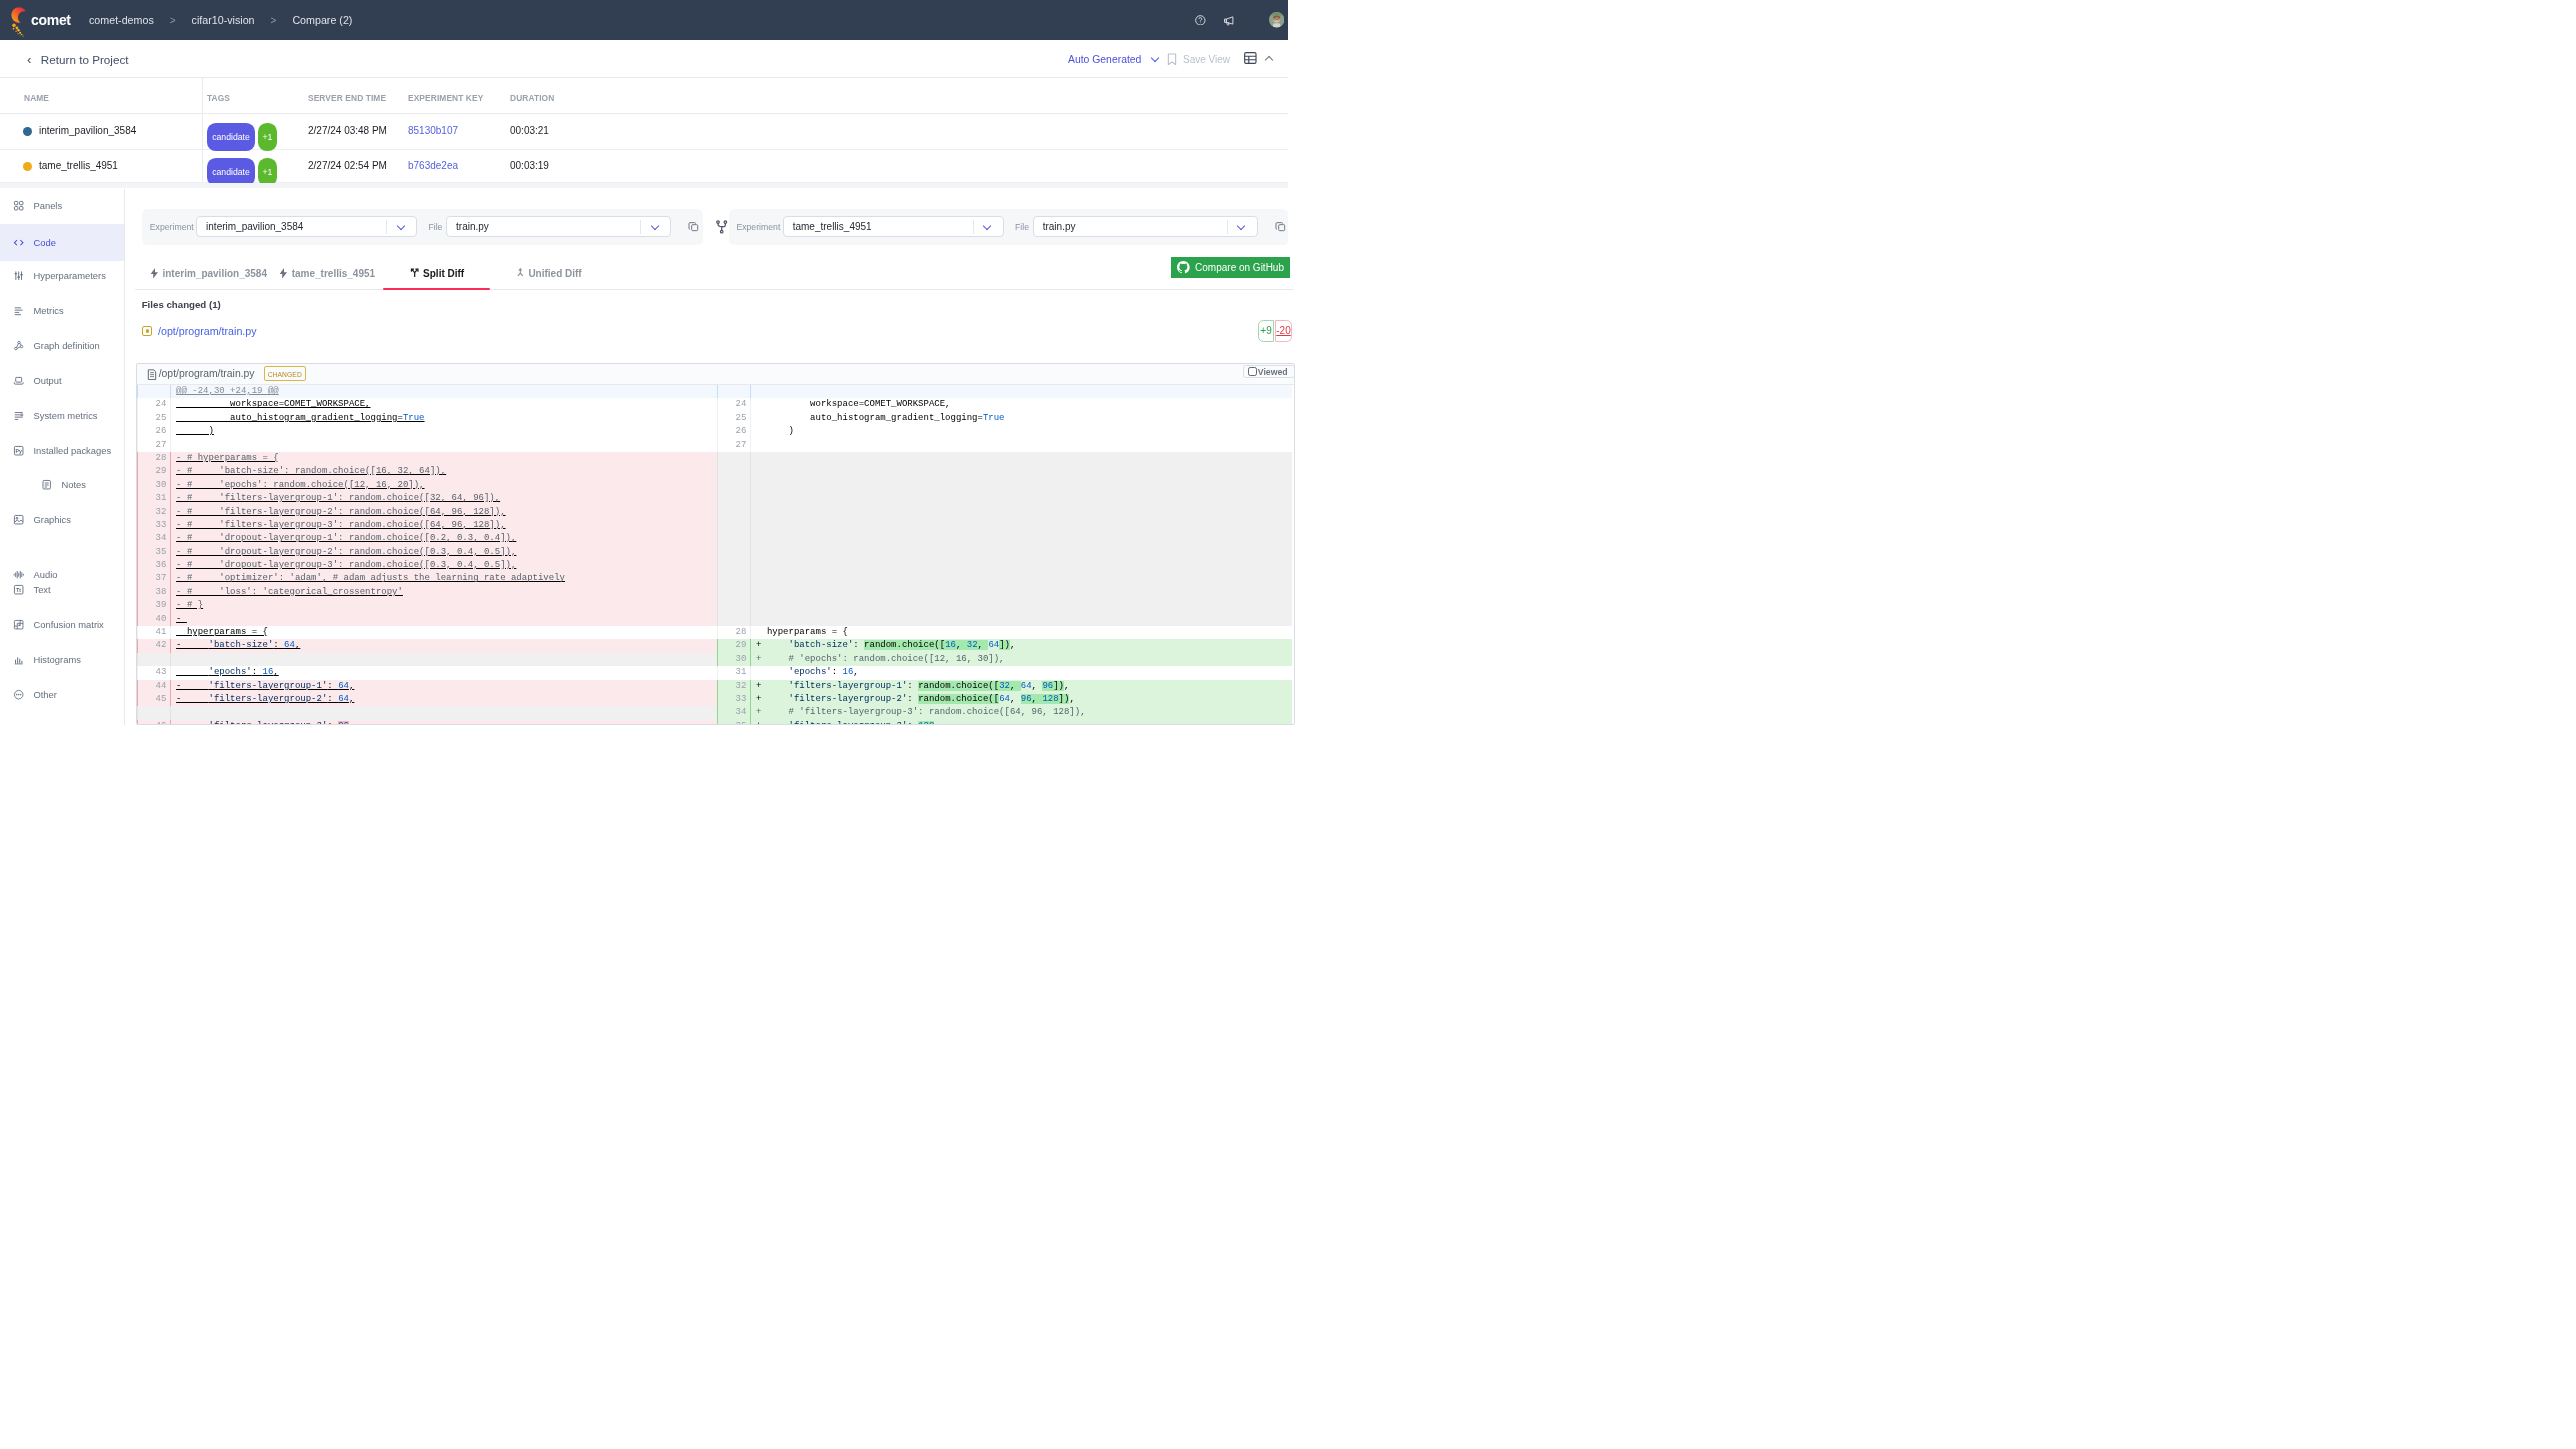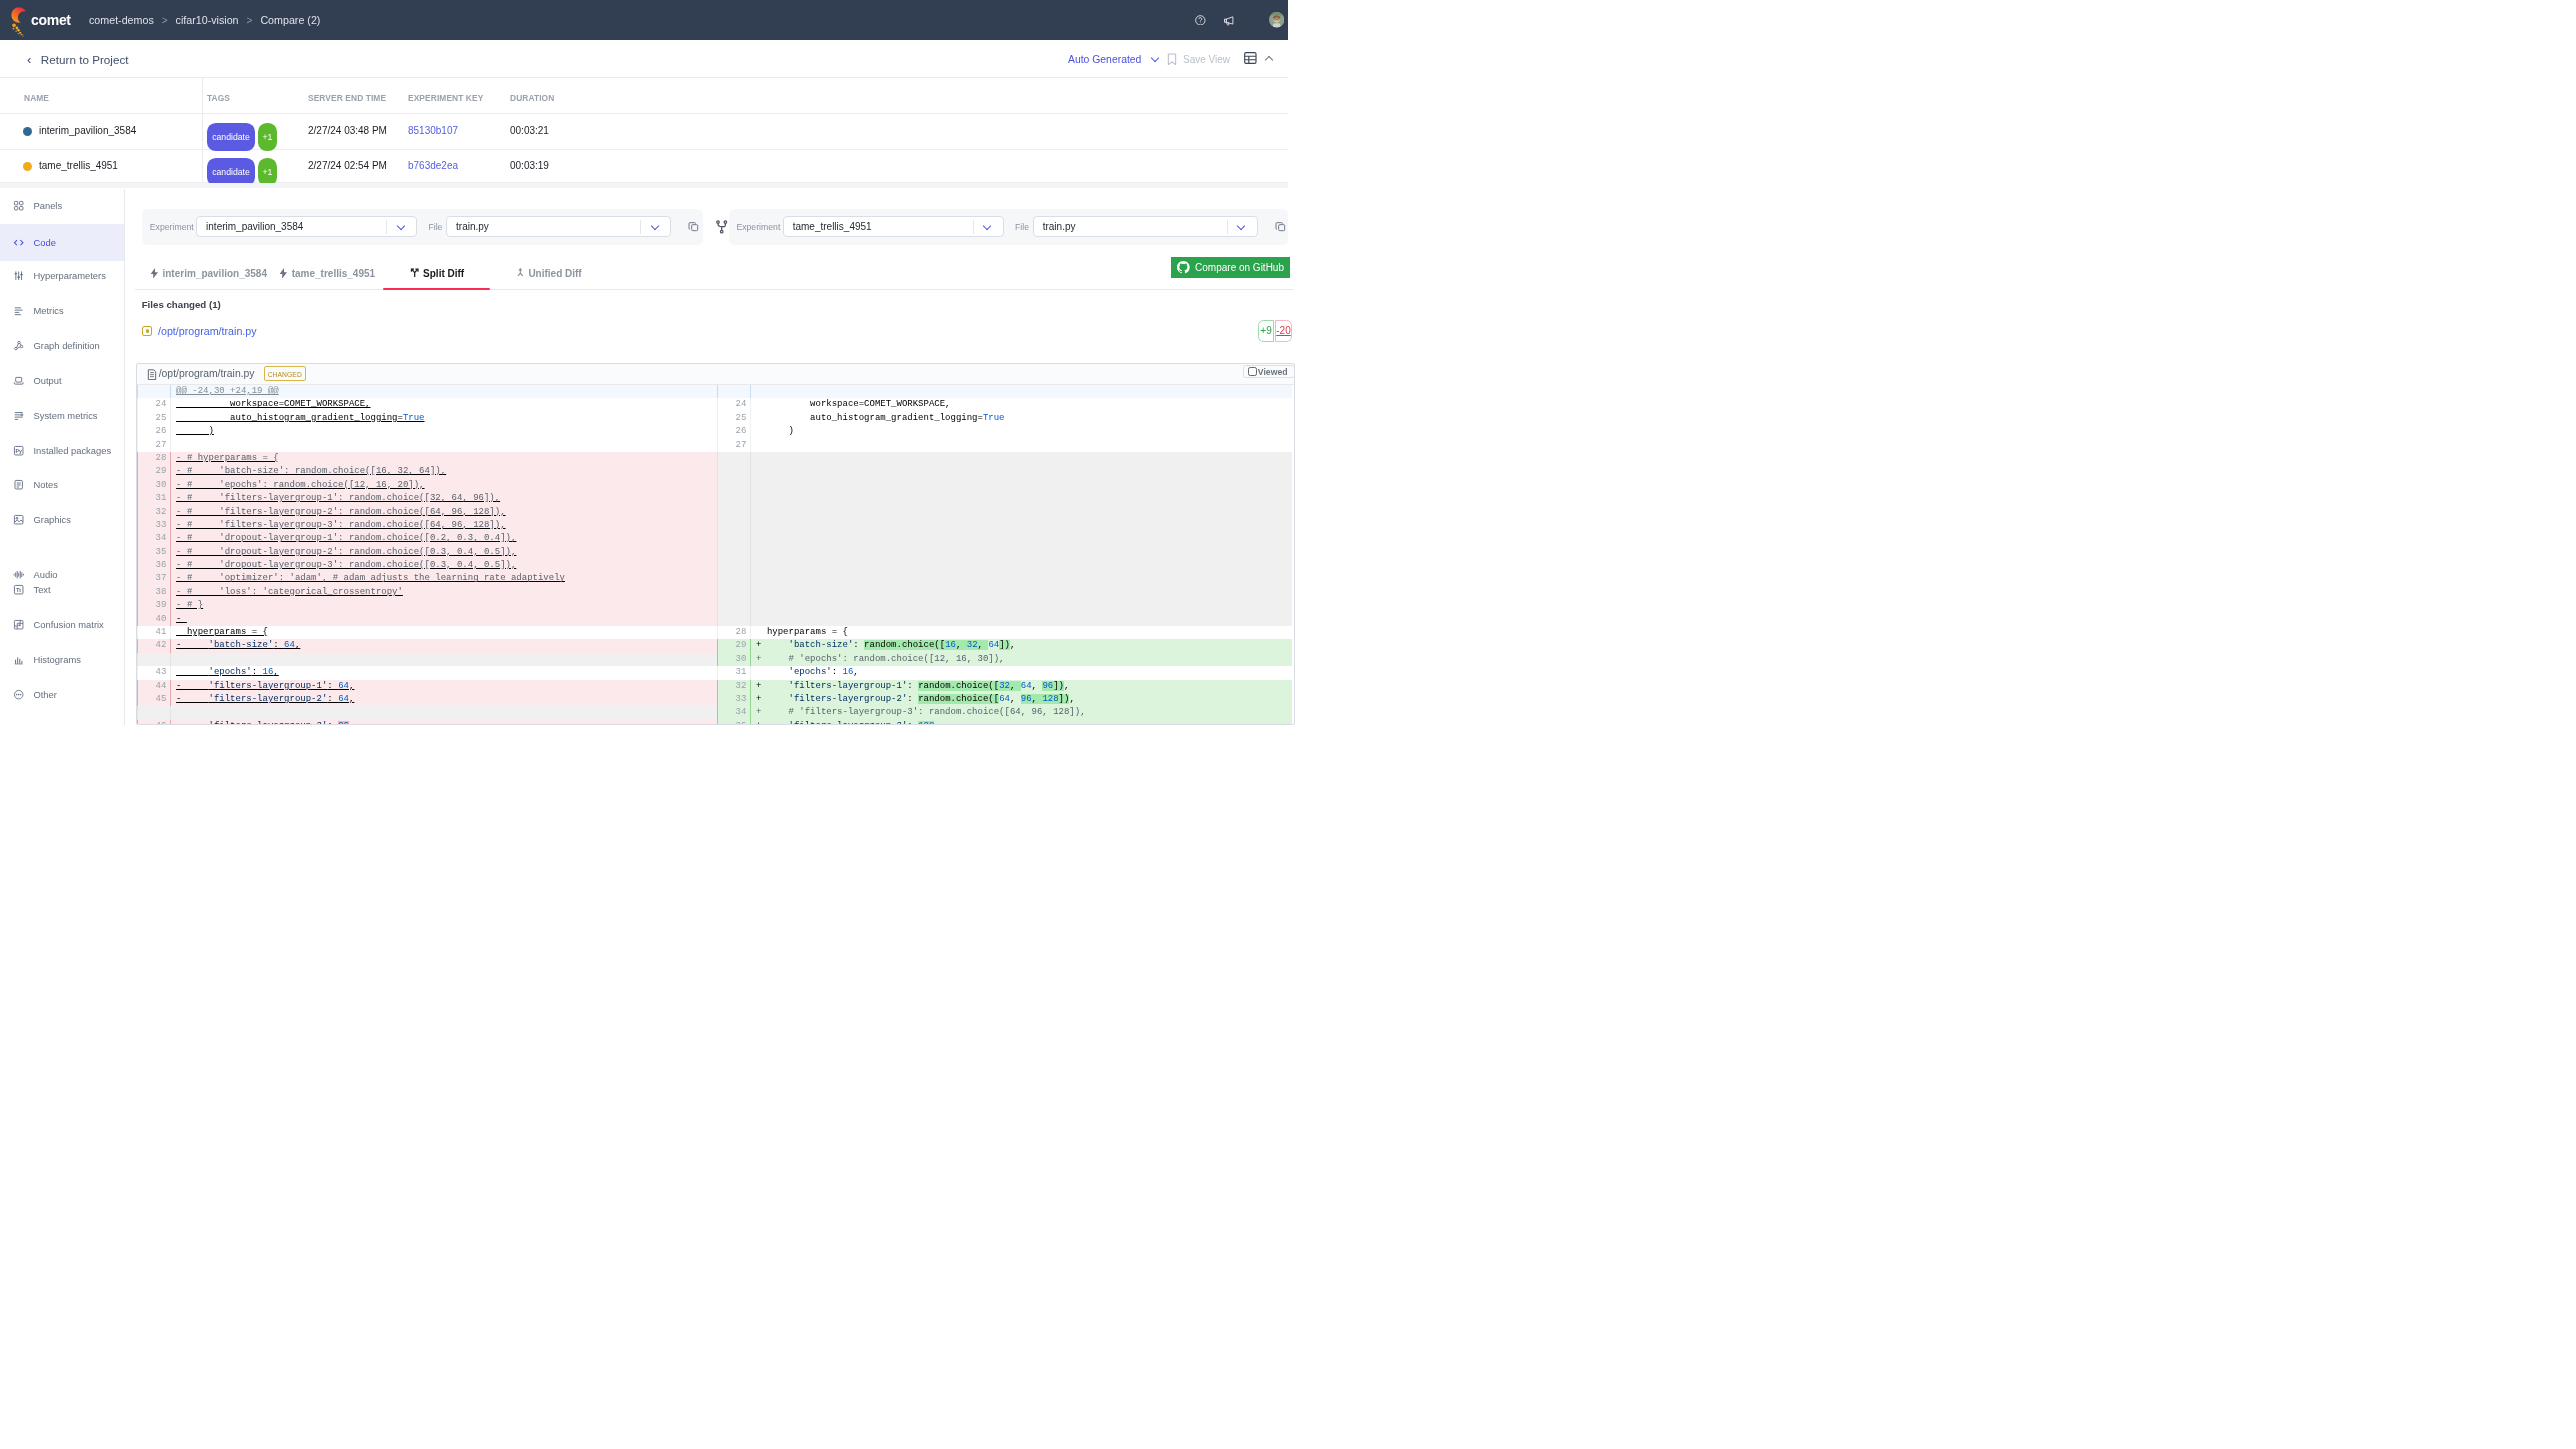--- a/index.html
+++ b/index.html
@@ -3,21 +3,21 @@
 <meta charset="utf-8">
 <style>
 * { margin:0; padding:0; box-sizing:border-box; }
 html,body { width:1288px; height:725px; overflow:hidden; background:#fff;
   font-family:"Liberation Sans", sans-serif; }
 .abs { position:absolute; }
 
 .topnav { position:absolute; left:0; top:0; width:1288px; height:40px;
   background:#323e52; display:flex; align-items:center; }
 .logo-word { color:#fff; font-size:14px; font-weight:bold; letter-spacing:-0.3px; }
-.crumbs { display:flex; align-items:flex-end; font-size:10.7px; color:#dfe3e9; }
+.crumbs { display:flex; align-items:flex-end; font-size:10.7px; color:#dfe3e9;gap:8px; }
 .crumb-sep { color:#8e97a6; margin:0 8px; font-size:10px; }
 
 .subbar { position:absolute; left:0; top:40px; width:1288px; height:38px;
   background:#fff; border-bottom:0.7px solid #e7e9ee; }
 .return { position:absolute; left:27px; top:0; height:38px; display:flex;
   align-items:center; color:#42506a; font-size:11.7px; font-weight:500; }
 
 .exptable { position:absolute; left:0; top:78px; width:1288px; height:105px; background:#fff; }
 .thead { position:absolute; top:0; left:0; width:1288px; height:36px;
   border-bottom:0.7px solid #e9ebee; }
@@ -235,21 +235,21 @@
         <path d="M2.2 12.8 v1.4 a1.8 1.8 0 0 0 1.8 1.8 h12 a1.8 1.8 0 0 0 1.8 -1.8 v-1.4"></path>
       </svg>Output</div>
   <div class="sitem" style="top:209px;"><svg width="13.4" height="13.4" viewBox="0 0 20 20" fill="none" stroke="#57627a" stroke-width="1.5">
         <path d="M3 4.5 h14 M3 8.5 h9 M3 12.5 h14 M3 16.5 h6"></path>
         <rect x="13.5" y="7" width="3.5" height="3" rx="0.5"></rect>
       </svg>System metrics</div>
   <div class="sitem" style="top:244px;text-align:center;"><svg width="13.4" height="13.4" viewBox="0 0 20 20" fill="none" stroke="#57627a" stroke-width="1.5" style="font-size:14px">
         <rect x="2.5" y="2.5" width="15" height="15" rx="2"></rect>
         <text x="10" y="13.5" font-size="9" font-weight="bold" text-anchor="middle" fill="#57627a" stroke="none" font-family="Liberation Sans">Py</text>
       </svg>Installed packages</div>
-  <div class="sitem" style="top:278px;"><svg width="13.4" height="13.4" viewBox="0 0 20 20" fill="none" stroke="#57627a" stroke-width="1.5">
+  <div class="sitem" style="top:278px;margin-left:28px;"><svg width="13.4" height="13.4" viewBox="0 0 20 20" fill="none" stroke="#57627a" stroke-width="1.5">
         <rect x="3.5" y="2.5" width="13" height="15" rx="2"></rect>
         <path d="M6.5 7 h7 M6.5 10.5 h7 M6.5 14 h4"></path>
       </svg>Notes</div>
   <div class="sitem" style="top:313px;"><svg width="13.4" height="13.4" viewBox="0 0 20 20" fill="none" stroke="#57627a" stroke-width="1.5">
         <rect x="2.5" y="2.5" width="15" height="15" rx="2"></rect>
         <circle cx="7" cy="7.5" r="1.6"></circle>
         <path d="M2.5 14.5 L7.5 10.5 L11 13.5 L14 10.5 L17.5 13.8"></path>
       </svg>Graphics</div>
   <div class="sitem" style="top:368px;"><svg width="13.4" height="13.4" viewBox="0 0 20 20" fill="none" stroke="#57627a" stroke-width="1.5">
         <path d="M2 8.5 v3 M4.7 6 v8 M7.4 3.5 v13 M10.1 6.5 v7 M12.8 3.5 v13 M15.5 6 v8 M18.2 8.5 v3"></path>

